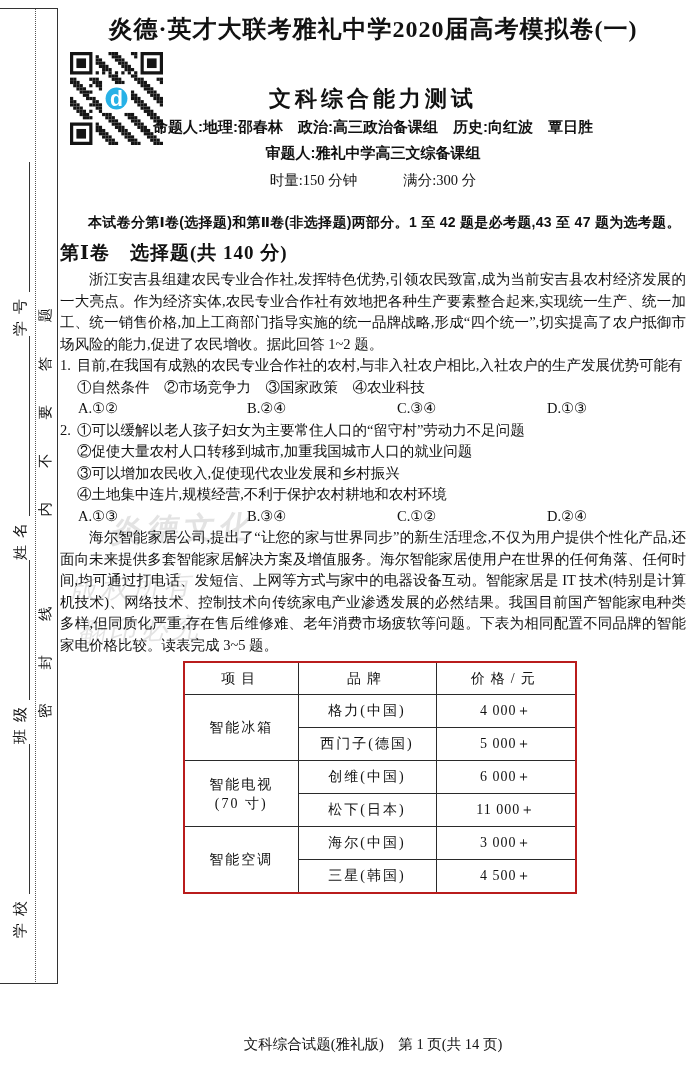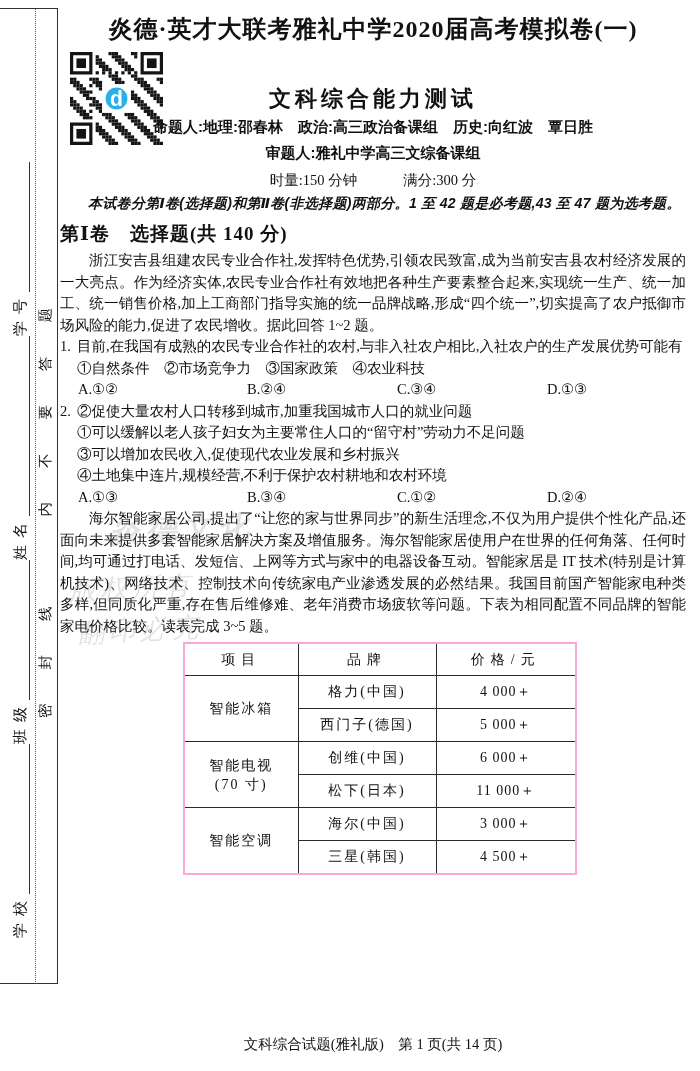--- a/index.html
+++ b/index.html
@@ -37,40 +37,40 @@
     letter-spacing:1px;line-height:30px;font-family:"Liberation Serif",serif;}
   #subject-title{margin-top:38px;text-align:center;font-size:22px;font-weight:700;
     letter-spacing:4px;line-height:34px;}
   .hline{text-align:center;font-weight:700;font-size:15px;line-height:22px;}
   #proposers{}
   #reviewers{margin-top:4px;}
   #duration-line{margin-top:6px;text-align:center;font-size:14.5px;line-height:20px;font-weight:400;}
   #duration-line .sep{display:inline-block;width:46px;}
   .boldpar{font-weight:700;font-size:14px;line-height:21px;text-indent:2em;
     text-align:justify;letter-spacing:0.3px;}
-  #exam-intro{margin-top:3px;font-style:italic;}
+  #exam-intro{margin-top:22px;}
   #section1-heading{margin-top:6px;font-size:19px;font-weight:700;
     line-height:28px;letter-spacing:1px;}
   #section1-note{margin-top:9px;}
   .passage{font-size:14.5px;line-height:21.5px;text-indent:2em;text-align:justify;}
   #passage-1{margin-top:2px;}
   .question{position:relative;padding-left:17px;font-size:14.5px;line-height:21.5px;}
   .qnum{position:absolute;left:0;top:0;}
   .choices{white-space:nowrap;}
   .choice{display:inline-block;}
   .choice.c0{width:169px;margin-left:1px;}
   .choice.c1{width:150px;}
   .choice.c2{width:150px;}
   
   #table-wrap{margin:5px 0 0 123px;}
   table{border-collapse:collapse;width:392px;table-layout:fixed;}
   col.c-item{width:114px;} col.c-brand{width:138px;} col.c-price{width:140px;}
   th,td{border:1px solid #2a2a2a;text-align:center;vertical-align:middle;
     font-size:14px;font-weight:400;padding:0;}
-  table{border:2px solid #f9a8d4;}
+  table{border:2px solid #b91c1c;}
   th{height:31px;letter-spacing:6px;}
   td{height:32px;letter-spacing:2px;}
   td.price{letter-spacing:1px;}
   td.item{white-space:pre-line;line-height:19px;}
   
   #page-footer{position:absolute;left:60px;top:1035px;width:626px;text-align:center;
     font-size:14.5px;z-index:2;}
 </style>
 </head>
 <body>
@@ -382,22 +382,22 @@
     <span class="qnum">1.</span>
     <span>目前,在我国有成熟的农民专业合作社的农村,与非入社农户相比,入社农户的生产发展优势可能有</span>
     <div>①自然条件　②市场竞争力　③国家政策　④农业科技</div>
     <div class="choices">
       <span class="choice c0">A.①②</span><span class="choice c1">B.②④</span><span class="choice c2">C.③④</span><span class="choice">D.①③</span>
     </div>
   </div>
 
   <div class="question">
     <span class="qnum">2.</span>
+    <div>①可以缓解以老人孩子妇女为主要常住人口的“留守村”劳动力不足问题</div>
     <div>②促使大量农村人口转移到城市,加重我国城市人口的就业问题</div>
-    <div>①可以缓解以老人孩子妇女为主要常住人口的“留守村”劳动力不足问题</div>
     <div>③可以增加农民收入,促使现代农业发展和乡村振兴</div>
     <div>④土地集中连片,规模经营,不利于保护农村耕地和农村环境</div>
     <div class="choices">
       <span class="choice c0">A.①③</span><span class="choice c1">B.③④</span><span class="choice c2">C.①②</span><span class="choice">D.②④</span>
     </div>
   </div>
 
   <div id="passage-2" class="passage">海尔智能家居公司,提出了“让您的家与世界同步”的新生活理念,不仅为用户提供个性化产品,还面向未来提供多套智能家居解决方案及增值服务。海尔智能家居使用户在世界的任何角落、任何时间,均可通过打电话、发短信、上网等方式与家中的电器设备互动。智能家居是 IT 技术(特别是计算机技术)、网络技术、控制技术向传统家电产业渗透发展的必然结果。我国目前国产智能家电种类多样,但同质化严重,存在售后维修难、老年消费市场疲软等问题。下表为相同配置不同品牌的智能家电价格比较。读表完成 3~5 题。</div>
 
   <div id="table-wrap">

